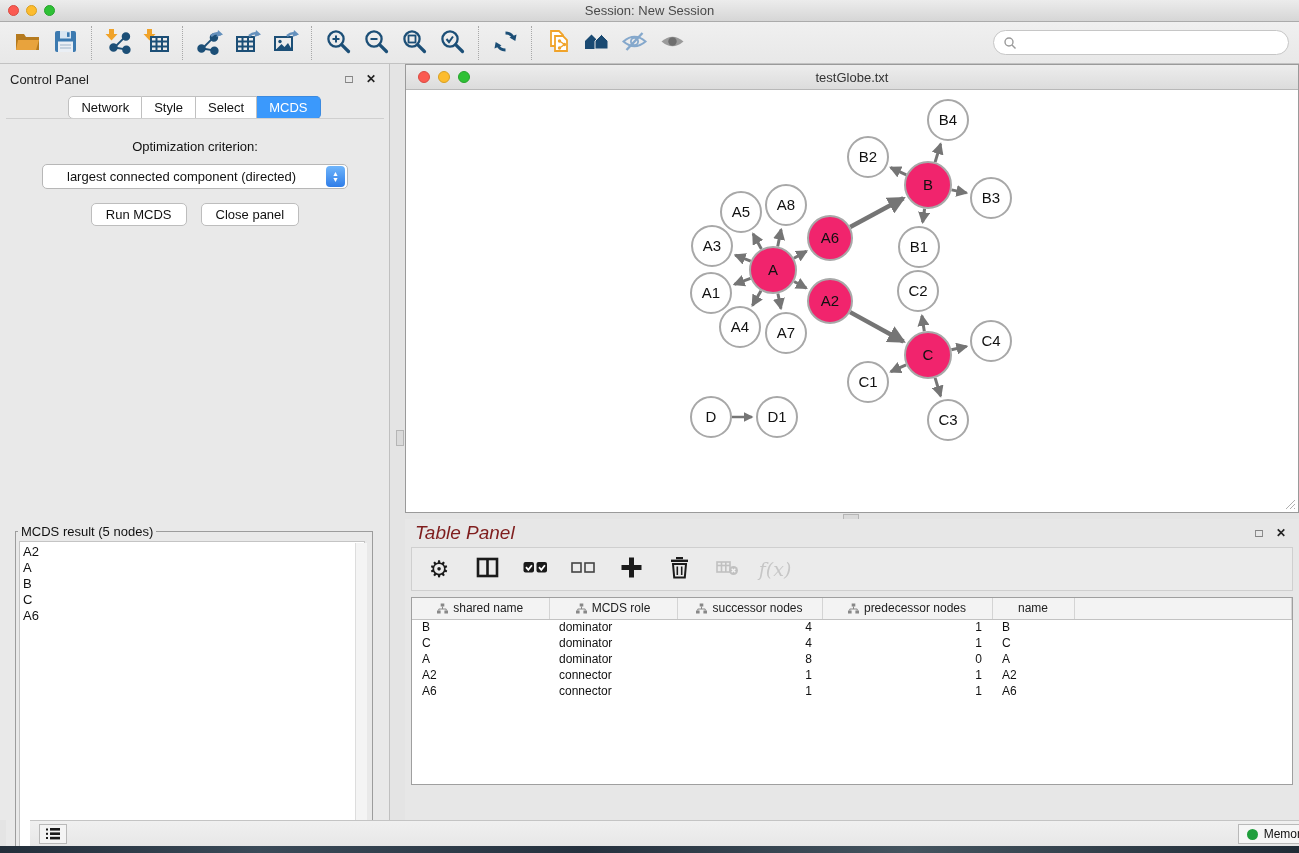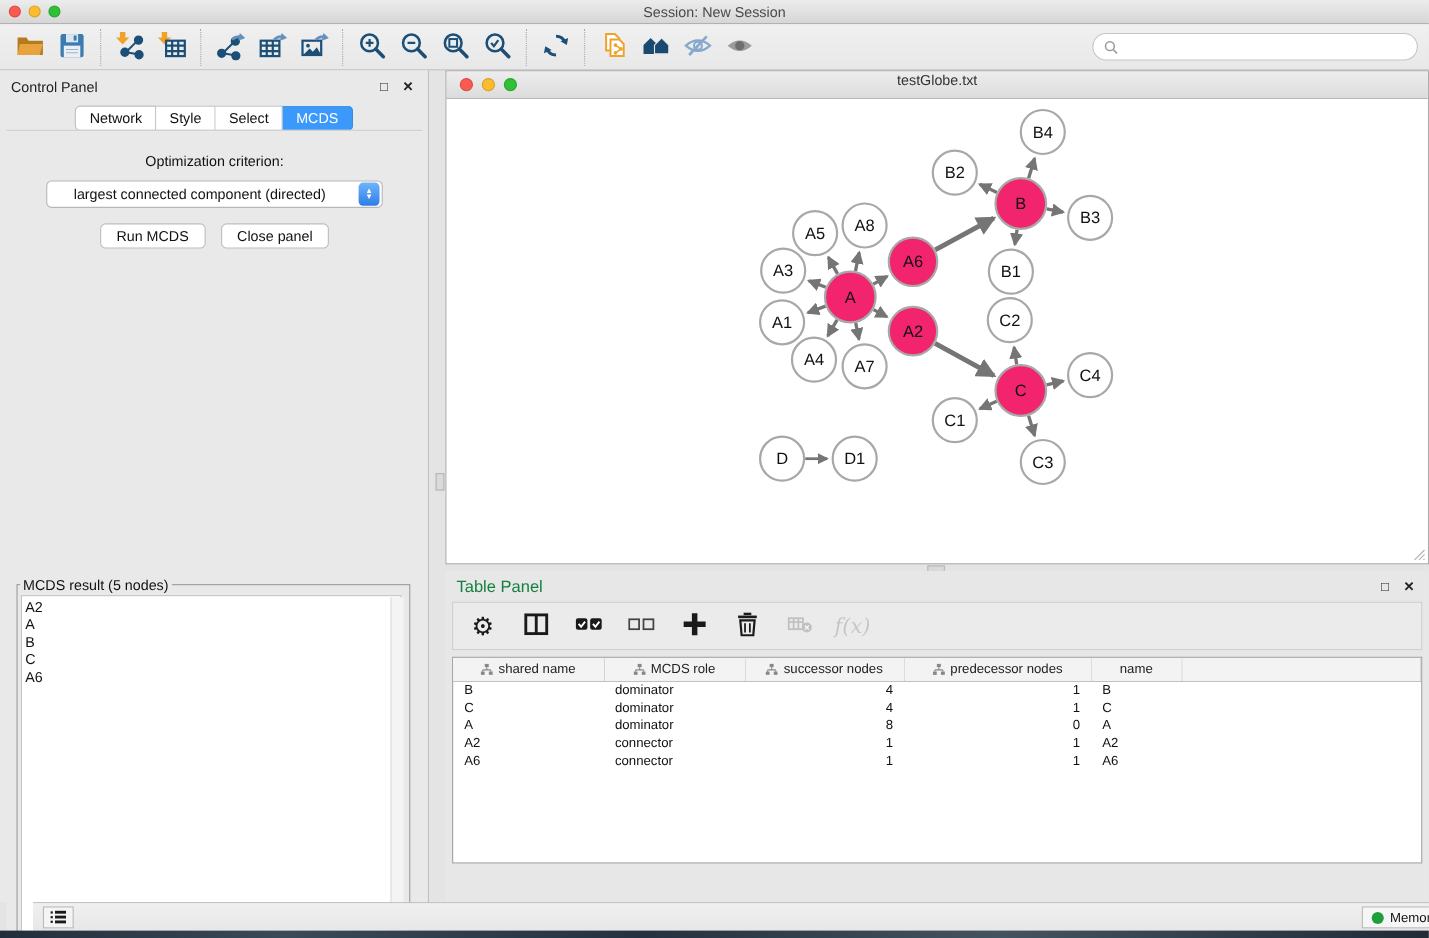--- a/index.html
+++ b/index.html
@@ -62,36 +62,36 @@
   .mcds-list { position:absolute; left:3px; top:2px; width:346px; height:322px; background:#fff;
     border:1px solid #c4c4c4; font-size:13px; color:#111; padding:2px 0 0 3px; overflow:hidden; }
   .mcds-list .row { line-height:16px; }
   .mcds-scroll { position:absolute; right:4px; top:3px; width:12px; height:320px; background:#f4f4f4;
     border-left:1px solid #ddd; }
 
   
   .net-window { position:absolute; left:405px; top:64px; width:894px; height:449px;
     background:#fff; border:1px solid #9a9a9a; }
   .net-titlebar { height:25px; background:linear-gradient(#ededed,#dcdcdc);
-    border-bottom:1px solid #b8b8b8; position:relative; display:flex; justify-content:center; }
+    border-bottom:1px solid #b8b8b8; position:relative; display:flex; align-items:center; justify-content:center; }
   .net-titlebar .title { font-size:13px; color:#333; }
   .net-lights { position:absolute; left:12px; top:6px; display:flex; gap:8px; }
   .net-light { width:12px; height:12px; border-radius:50%; }
   .net-canvas { position:relative; width:892px; height:422px; background:#fff; overflow:hidden; }
   .resize-grip { position:absolute; right:2px; bottom:2px; width:14px; height:14px; }
 
   .splitter-v { position:absolute; left:396px; top:430px; width:8px; height:16px;
     background:#dadada; border:1px solid #b5b5b5; }
   .splitter-h { position:absolute; left:843px; top:514px; width:16px; height:6px;
     background:#dadada; border:1px solid #b5b5b5; }
 
   
   .table-panel { position:absolute; left:405px; top:519px; width:894px; height:301px; background:#e7e7e7; }
   .tp-header { height:28px; display:flex; align-items:center; padding:0 10px; }
-  .tp-header .ph-title { font-size:15px; color:#15803d; flex:1; }
+  .tp-header .ph-title { font-size:19px; color:#7f1d1d; flex:1;font-style:italic; }
   .tp-toolbar { margin:0 6px; height:44px; background:#ebebeb; border:1px solid #cfcfcf;
     display:flex; align-items:center; padding-left:14px; gap:22px; }
   .tp-tool { display:flex; align-items:center; justify-content:center; width:26px; height:30px;
     background:none; border:none; }
   .tp-tool.disabled { opacity:.45; }
   .fx-label { font-family:"DejaVu Serif", serif; font-style:italic; font-size:19px; color:#9a9a9a; }
   .tp-tablebox { margin:6px 6px 0 6px; height:188px; background:#fff; border:1px solid #9f9f9f; overflow:hidden; }
   table.nodetable { border-collapse:collapse; width:100%; table-layout:fixed; }
   .nodetable thead th { height:21px; background:#f3f3f3; border-bottom:1px solid #c2c2c2;
     border-right:1px solid #d4d4d4; font-size:12px; font-weight:normal; color:#222; position:relative; }

